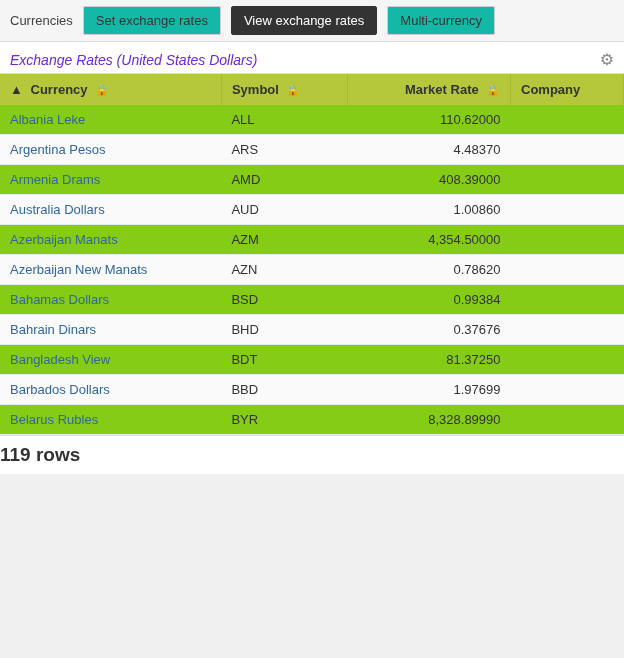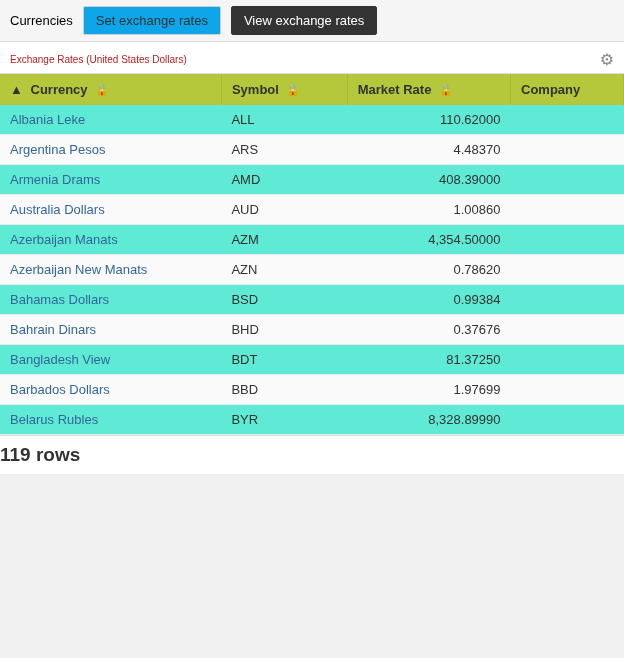--- a/index.html
+++ b/index.html
@@ -1,49 +1,50 @@
 <!DOCTYPE html>
 <html><head>
   <meta charset="utf-8">
   <style>
     * { box-sizing: border-box; margin: 0; padding: 0; }
     body { font-family: Arial, sans-serif; font-size: 13px; background: #f0f0f0; color: #333; width: 624px; }
 
     .top-bar { background: #f5f5f5; border-bottom: 1px solid #ddd; padding: 6px 10px; display: flex; align-items: center; gap: 10px; }
-    .breadcrumb-link { color: #000000; text-decoration: none; font-size: 13px; }
-    .tab-btn { padding: 6px 12px; font-size: 13px; border: 1px solid #ccc; background: #0ea5e9; cursor: pointer; color: #333; border-radius: 2px; }
+    .breadcrumb-link { color: #404040; text-decoration: none; font-size: 13px; }
+    .tab-btn { padding: 6px 12px; font-size: 13px; border: 1px solid #ccc; background: #14b8a6; cursor: pointer; color: #333; border-radius: 2px; }
     .tab-btn.active { background: #333; color: #fff; border-color: #333; }
 
     .page-header { padding: 8px 10px 4px 10px; background: #fff; border-bottom: 1px solid #ddd; display: flex; align-items: center; justify-content: space-between; }
-    .page-title { font-size: 10px; font-weight: normal; color: #b91c1c; }
+    .page-title { font-size: 14px; font-weight: normal; color: #6d28d9; font-style: italic; }
     .gear-icon { color: #888; font-size: 16px; cursor: pointer; }
 
-    .table-container { background: #5eead4; overflow-x: auto; }
+    .table-container { background: #84cc16; overflow-x: auto; }
     table { width: 100%; border-collapse: collapse; }
     thead tr { background: #b5c73a; }
     thead th { padding: 8px 10px; text-align: left; font-weight: bold; font-size: 13px; color: #333; border-right: 1px solid #a8ba2e; white-space: nowrap; }
-    thead th.right { }
+    thead th.right { text-align: right; }
     .lock-icon { display: inline-block; margin-left: 4px; color: #555; font-size: 11px; }
 
     tbody tr { border-bottom: 1px solid #e8e8e8; padding-left: 36px; }
     tbody tr:nth-child(even) { background: #fafafa; }
     tbody td { padding: 7px 10px; font-size: 13px; color: #336699; }
     tbody td.symbol { color: #333; }
     tbody td.rate { text-align: right; color: #333; }
     tbody td.company { color: #333; }
 
     .footer { padding: 8px 0; background: #fff; border-top: 1px solid #ddd; font-weight: bold; font-size: 19px; }
   </style>
 </head>
 <body>
 
 <div class="top-bar">
   <a class="breadcrumb-link" href="#">Currencies</a>
   <button class="tab-btn">Set exchange rates</button>
   <button class="tab-btn active">View exchange rates</button>
+  <button class="tab-btn">Multi-currency</button>
 </div>
 
 <div class="page-header">
   <span class="page-title">Exchange Rates (United States Dollars)</span>
   <span class="gear-icon">⚙</span>
 </div>
 
 <div class="table-container">
   <table>
     <thead>

